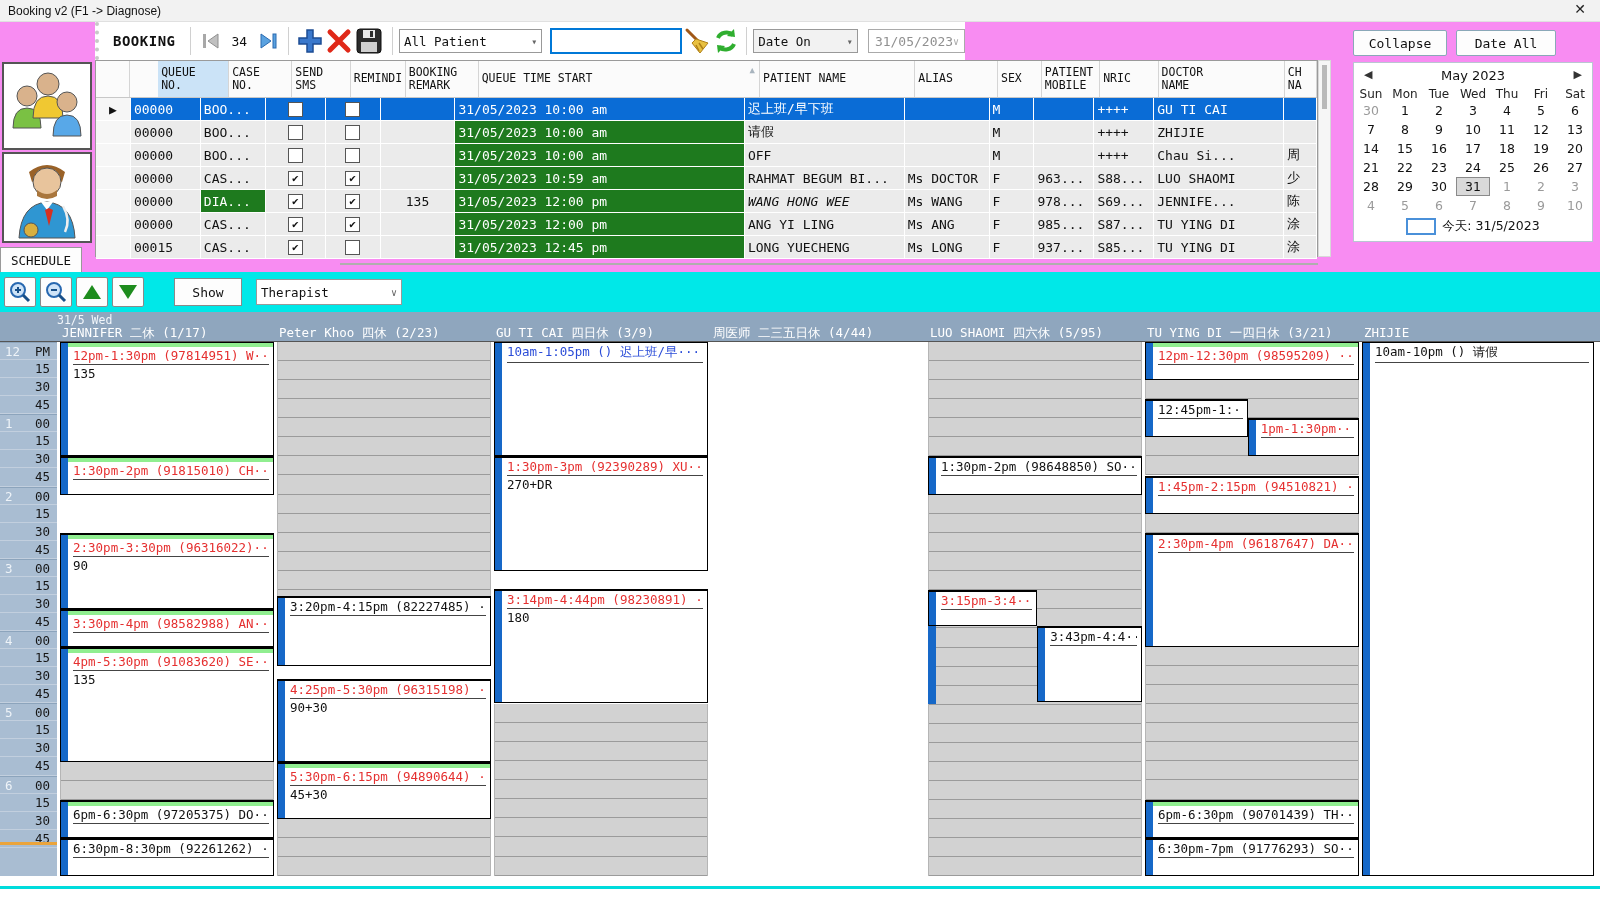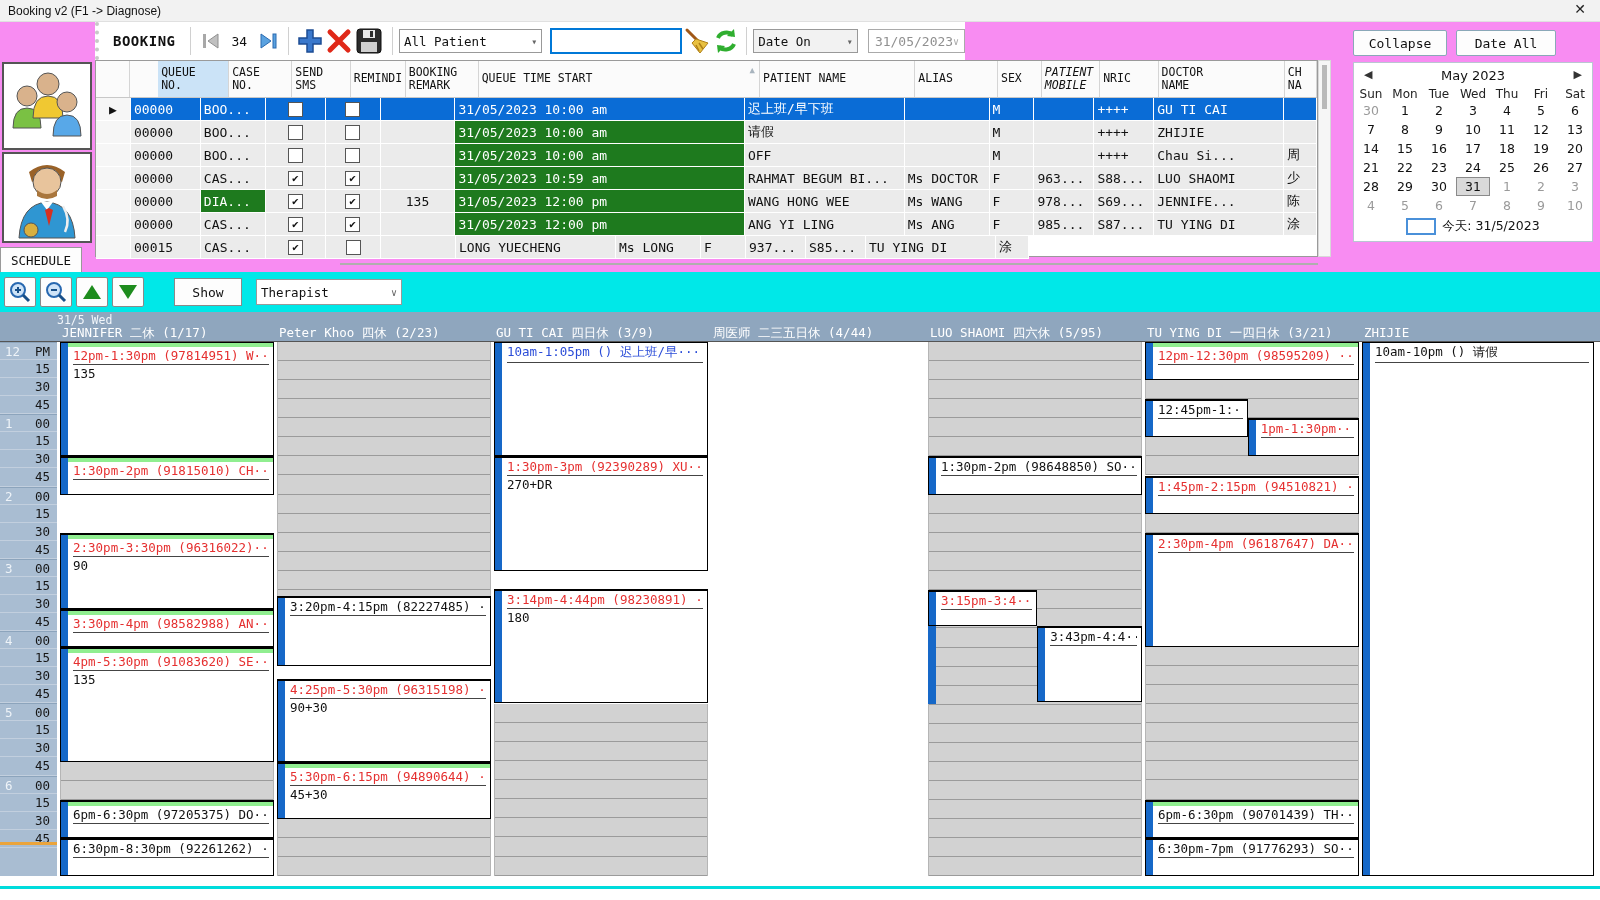--- a/index.html
+++ b/index.html
@@ -194,21 +194,21 @@
 NO.</div>
       <div class="hc" style="width: 60px;">SEND
 SMS</div>
       <div class="hc" style="width: 55px;">REMINDI</div>
       <div class="hc" style="width: 75px;">BOOKING
 REMARK</div>
       <div class="hc" style="width: 290px;">QUEUE TIME START<span class="sortarrow">▲</span></div>
       <div class="hc" style="width: 160px;">PATIENT NAME</div>
       <div class="hc" style="width: 85px;">ALIAS</div>
       <div class="hc" style="width: 45px;">SEX</div>
-      <div class="hc" style="width: 60px; font-style: italic;">PATIENT
+      <div class="hc" style="width: 60px;">PATIENT
 MOBILE</div>
       <div class="hc" style="width: 60px;">NRIC</div>
       <div class="hc" style="width: 130px;">DOCTOR
 NAME</div>
       <div class="hc" style="width: 33px;">CH
 NA</div>
     </div>
   <div>
       <div class="grow sel">
         <div class="gc ind" style="width: 35px;">▶</div>
@@ -295,21 +295,21 @@
         <div class="gc" style="width: 70px;">00000</div>
         <div class="gc green" style="width: 65px;">DIA...</div>
         <div class="gc" style="width: 60px; justify-content: center;">
           <span class="cb">✔</span>
         </div>
         <div class="gc" style="width: 55px; justify-content: center;">
           <span class="cb">✔</span>
         </div>
         <div class="gc" style="width: 75px; justify-content: center;">135</div>
         <div class="gc green" style="width: 290px;">31/05/2023 12:00 pm</div>
-        <div class="gc" style="width: 160px;">WANG HONG WEE</div>
+        <div class="gc" style="width: 160px; font-style: italic;">WANG HONG WEE</div>
         <div class="gc" style="width: 85px;">Ms WANG</div>
         <div class="gc" style="width: 45px;">F</div>
         <div class="gc" style="width: 60px;">978...</div>
         <div class="gc" style="width: 60px;">S69...</div>
         <div class="gc" style="width: 130px;">JENNIFE...</div>
         <div class="gc" style="width: 33px;">陈</div>
       </div>
       <div class="grow">
         <div class="gc ind" style="width: 35px;"></div>
         <div class="gc" style="width: 70px;">00000</div>
@@ -334,20 +334,21 @@
         <div class="gc ind" style="width: 35px;"></div>
         <div class="gc" style="width: 70px;">00015</div>
         <div class="gc" style="width: 65px;">CAS...</div>
         <div class="gc" style="width: 60px; justify-content: center;">
           <span class="cb">✔</span>
         </div>
         <div class="gc" style="width: 55px; justify-content: center;">
           <span class="cb"></span>
         </div>
         <div class="gc" style="width: 75px; justify-content: center;"></div>
+        <div class="gc green" style="width: 290px;">31/05/2023 12:45 pm</div>
         <div class="gc" style="width: 160px;">LONG YUECHENG</div>
         <div class="gc" style="width: 85px;">Ms LONG</div>
         <div class="gc" style="width: 45px;">F</div>
         <div class="gc" style="width: 60px;">937...</div>
         <div class="gc" style="width: 60px;">S85...</div>
         <div class="gc" style="width: 130px;">TU YING DI</div>
         <div class="gc" style="width: 33px;">涂</div>
       </div>
     </div>
 </div>

